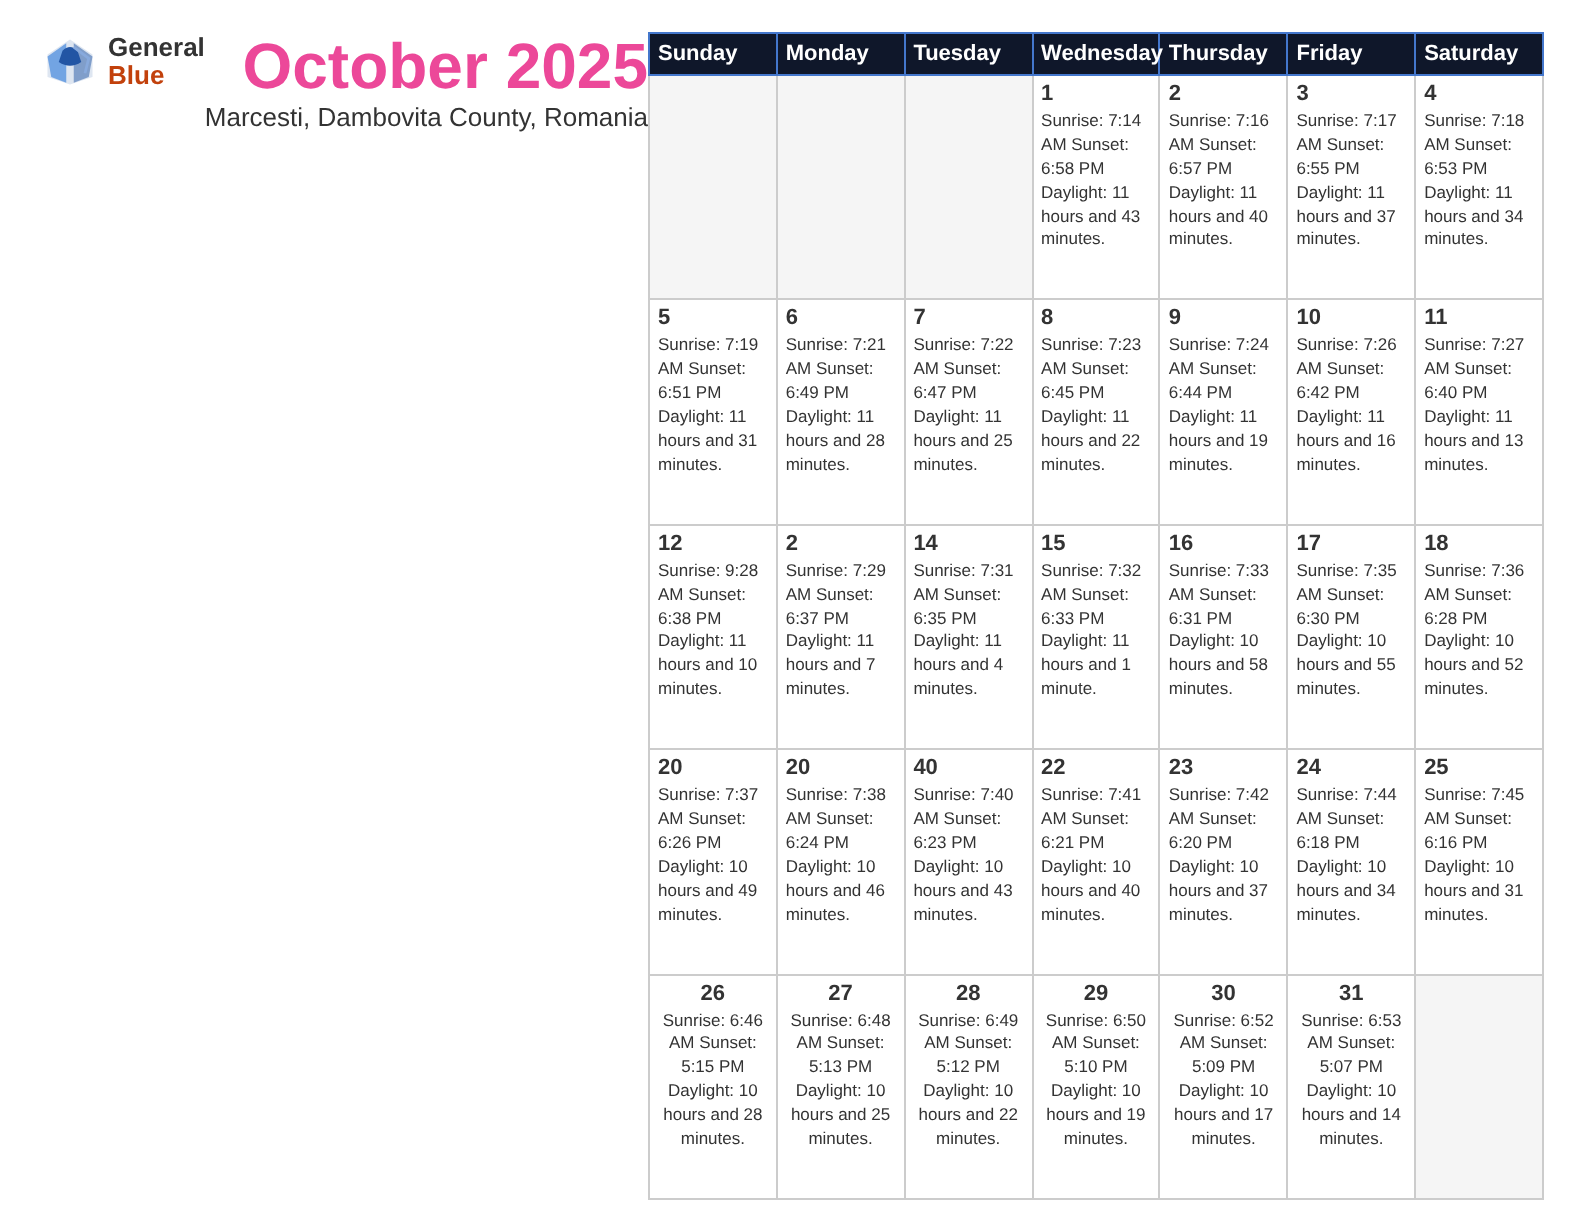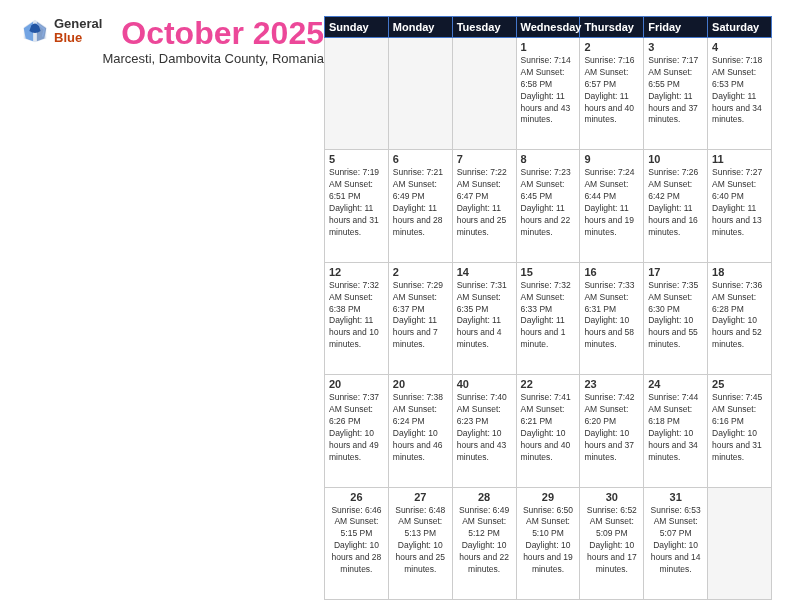--- a/index.html
+++ b/index.html
@@ -221,21 +221,21 @@
             <span class="day-number">11</span>
             <div class="day-info">Sunrise: 7:27 AM
 Sunset: 6:40 PM
 Daylight: 11 hours
 and 13 minutes.</div>
           </td>
         </tr>
         <tr>
           <td>
             <span class="day-number">12</span>
-            <div class="day-info">Sunrise: 7:32 AM
+            <div class="day-info">Sunrise: 9:28 AM
 Sunset: 6:38 PM
 Daylight: 11 hours
 and 10 minutes.</div>
           </td>
           <td>
             <span class="day-number">2</span>
             <div class="day-info">Sunrise: 7:29 AM
 Sunset: 6:37 PM
 Daylight: 11 hours
 and 7 minutes.</div>

